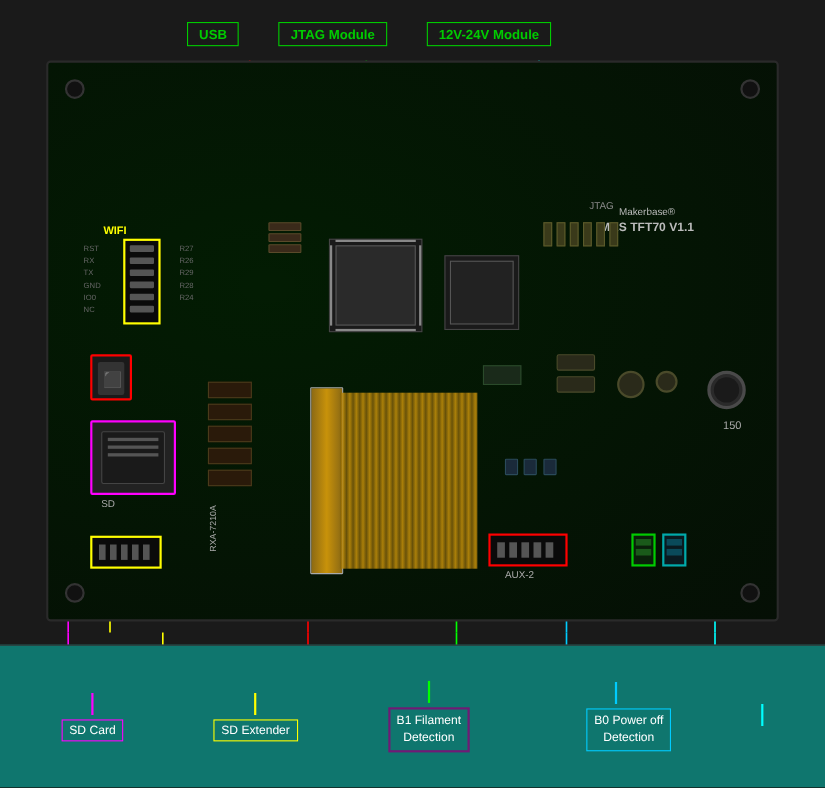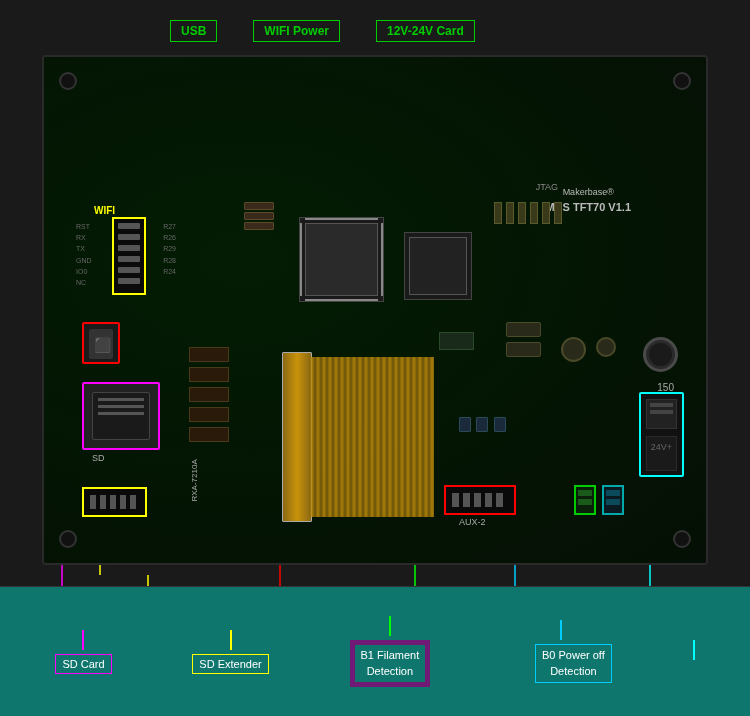--- a/index.html
+++ b/index.html
@@ -65,24 +65,24 @@
   <line x1="650" y1="575" x2="650" y2="530" stroke="#00ffff" stroke-width="1.5"></line>
   <line x1="650" y1="530" x2="690" y2="530" stroke="#00ffff" stroke-width="1.5"></line>
   <line x1="690" y1="420" x2="690" y2="530" stroke="#00ffff" stroke-width="1.5"></line>
 </svg>
 
 <div style="position:absolute; top:20px; left:170px; display:flex; gap:36px;">
   <div style="border:1px solid #00cc00; padding:3px 10px; color:#00cc00; font-size:12px; font-weight:bold;">
     <span>USB</span>
   </div>
   <div style="border:1px solid #00cc00; padding:3px 10px; color:#00cc00; font-size:12px; font-weight:bold;">
-    <span>WIFI Power</span>
+    <span>JTAG Module</span>
   </div>
   <div style="border:1px solid #00cc00; padding:3px 10px; color:#00cc00; font-size:12px; font-weight:bold;">
-    <span>12V-24V Card</span>
+    <span>12V-24V Module</span>
   </div>
 </div>
 
 <div style="position:absolute; top:55px; left:42px; width:666px; height:510px; background:#0d150d; border:2px solid #2a2a2a; border-radius:4px; overflow:hidden;">
 
   <div style="position:absolute; inset:0; background: radial-gradient(ellipse at 30% 40%, rgba(0,30,0,0.8) 0%, rgba(5,15,5,1) 100%);"></div>
 
   <div style="position:absolute; top:128px; right:75px; color:#bbb; font-size:10px; text-align:center; line-height:1.6;">
     <div style="font-size:9px;">Makerbase®</div>
     <div style="font-size:11px; font-weight:bold;">MKS TFT70 V1.1</div>
@@ -172,32 +172,20 @@
 
   <div style="position:absolute; top:280px; right:120px; width:25px; height:25px; border-radius:50%; background:#2a2a1a; border:2px solid #4a4a2a;"></div>
   <div style="position:absolute; top:280px; right:90px; width:20px; height:20px; border-radius:50%; background:#2a2a1a; border:2px solid #4a4a2a;"></div>
 
   <div style="position:absolute; top:280px; right:28px; width:35px; height:35px; border-radius:50%; background:#2a2a2a; border:3px solid #4a4a4a;">
     <div style="position:absolute; inset:3px; border-radius:50%; background:#1a1a1a;"></div>
   </div>
 
   <div style="position:absolute; top:325px; right:32px; color:#aaa; font-size:10px;">150</div>
 
-  <div style="position:absolute; top:335px; right:22px; width:45px; height:85px; border:2px solid #00ffff; background:#111; border-radius:2px;">
-    <div style="position:absolute; top:5px; left:5px; right:5px; height:30px; background:#222; border:1px solid #333;">
-      <div style="display:flex; flex-direction:column; gap:3px; padding:3px;">
-        <div style="height:4px; background:#444;"></div>
-        <div style="height:4px; background:#444;"></div>
-      </div>
-    </div>
-    <div style="position:absolute; top:42px; left:5px; right:5px; height:35px; background:#1a1a1a; border:1px solid #2a2a2a;">
-
-      <div style="color:#666; font-size:9px; text-align:center; padding-top:5px;">24V+</div>
-    </div>
-  </div>
 
   <div style="position:absolute; top:295px; left:238px; width:30px; height:170px; background:linear-gradient(to right, #8B6914, #c8920a, #8B6914); border:1px solid #aaa; border-radius:1px;">
   </div>
 
   <div style="position:absolute; top:300px; left:265px; width:125px; height:160px; background: repeating-linear-gradient(to right, #7a5c0a 0px, #c8920a 3px, #7a5c0a 6px); opacity:0.85;"></div>
 
   <div style="position:absolute; top:440px; left:150px; color:#aaa; font-size:8px; transform:rotate(-90deg); transform-origin:left center; white-space:nowrap;">
     RXA-7210A
   </div>
 
@@ -266,21 +254,21 @@
   </div>
 
   <div style="display:flex; flex-direction:column; align-items:center; text-align:center;">
     <div style="width:2px; height:20px; background:#ffff00; margin-bottom:4px;"></div>
     <div style="color:#fff; font-size:11px; border:1px solid #ffff00; padding:3px 6px;">SD Extender</div>
   </div>
 
 
   <div style="display:flex; flex-direction:column; align-items:center; text-align:center;">
     <div style="width:2px; height:20px; background:#00ff00; margin-bottom:4px;"></div>
-    <div style="color:#fff; font-size:11px; border:5px solid #701a75; padding:3px 6px; white-space:pre-line; line-height:1.4;">B1 Filament
+    <div style="color:#fff; font-size:11px; border:2px solid #701a75; padding:3px 6px; white-space:pre-line; line-height:1.4;">B1 Filament
 Detection</div>
   </div>
 
   <div style="display:flex; flex-direction:column; align-items:center; text-align:center;">
     <div style="width:2px; height:20px; background:#00ccff; margin-bottom:4px;"></div>
     <div style="color:#fff; font-size:11px; border:1px solid #00ccff; padding:3px 6px; white-space:pre-line; line-height:1.4;margin-left:24px;">B0 Power off
 Detection</div>
   </div>
 
   <div style="display:flex; flex-direction:column; align-items:center; text-align:center;">

